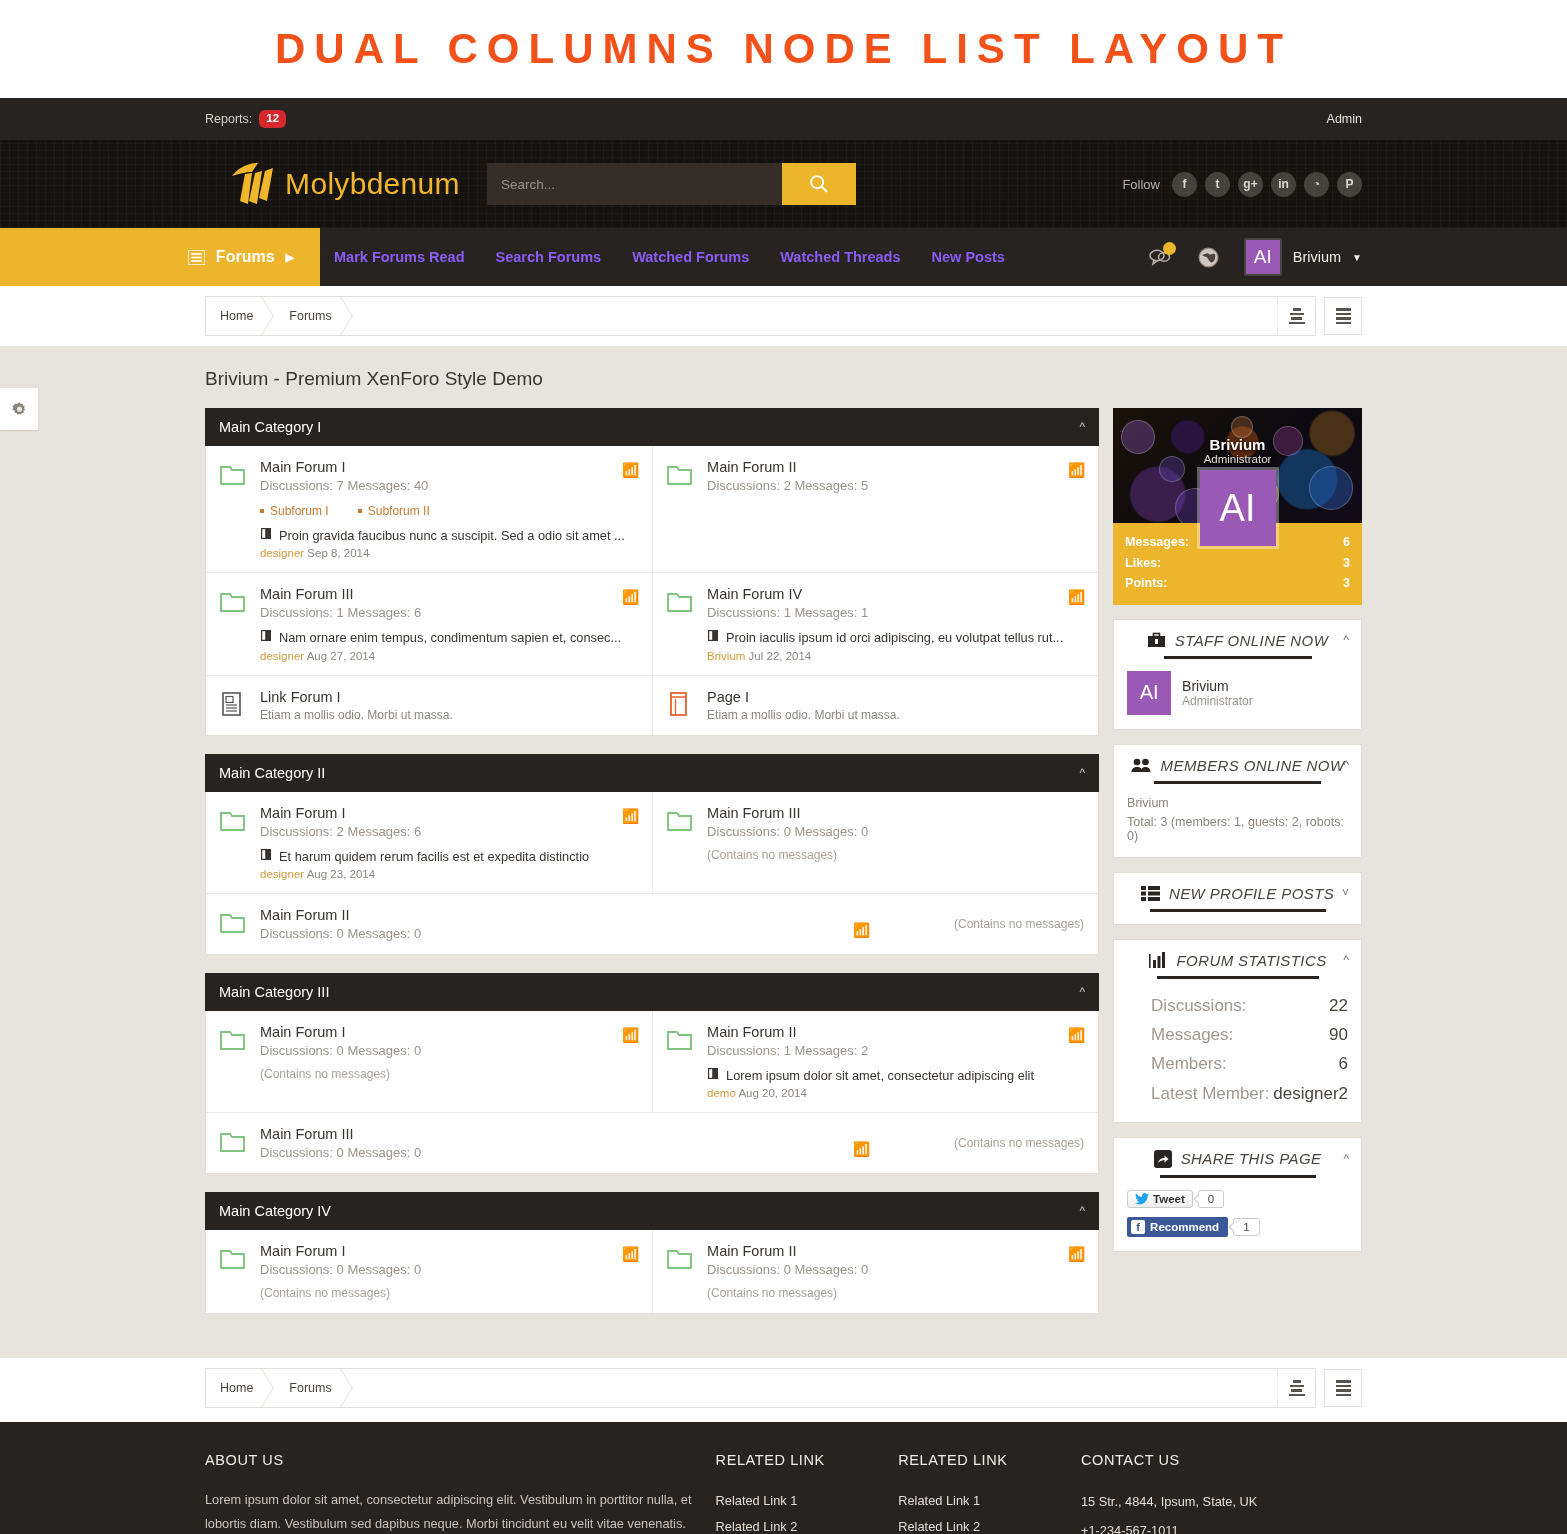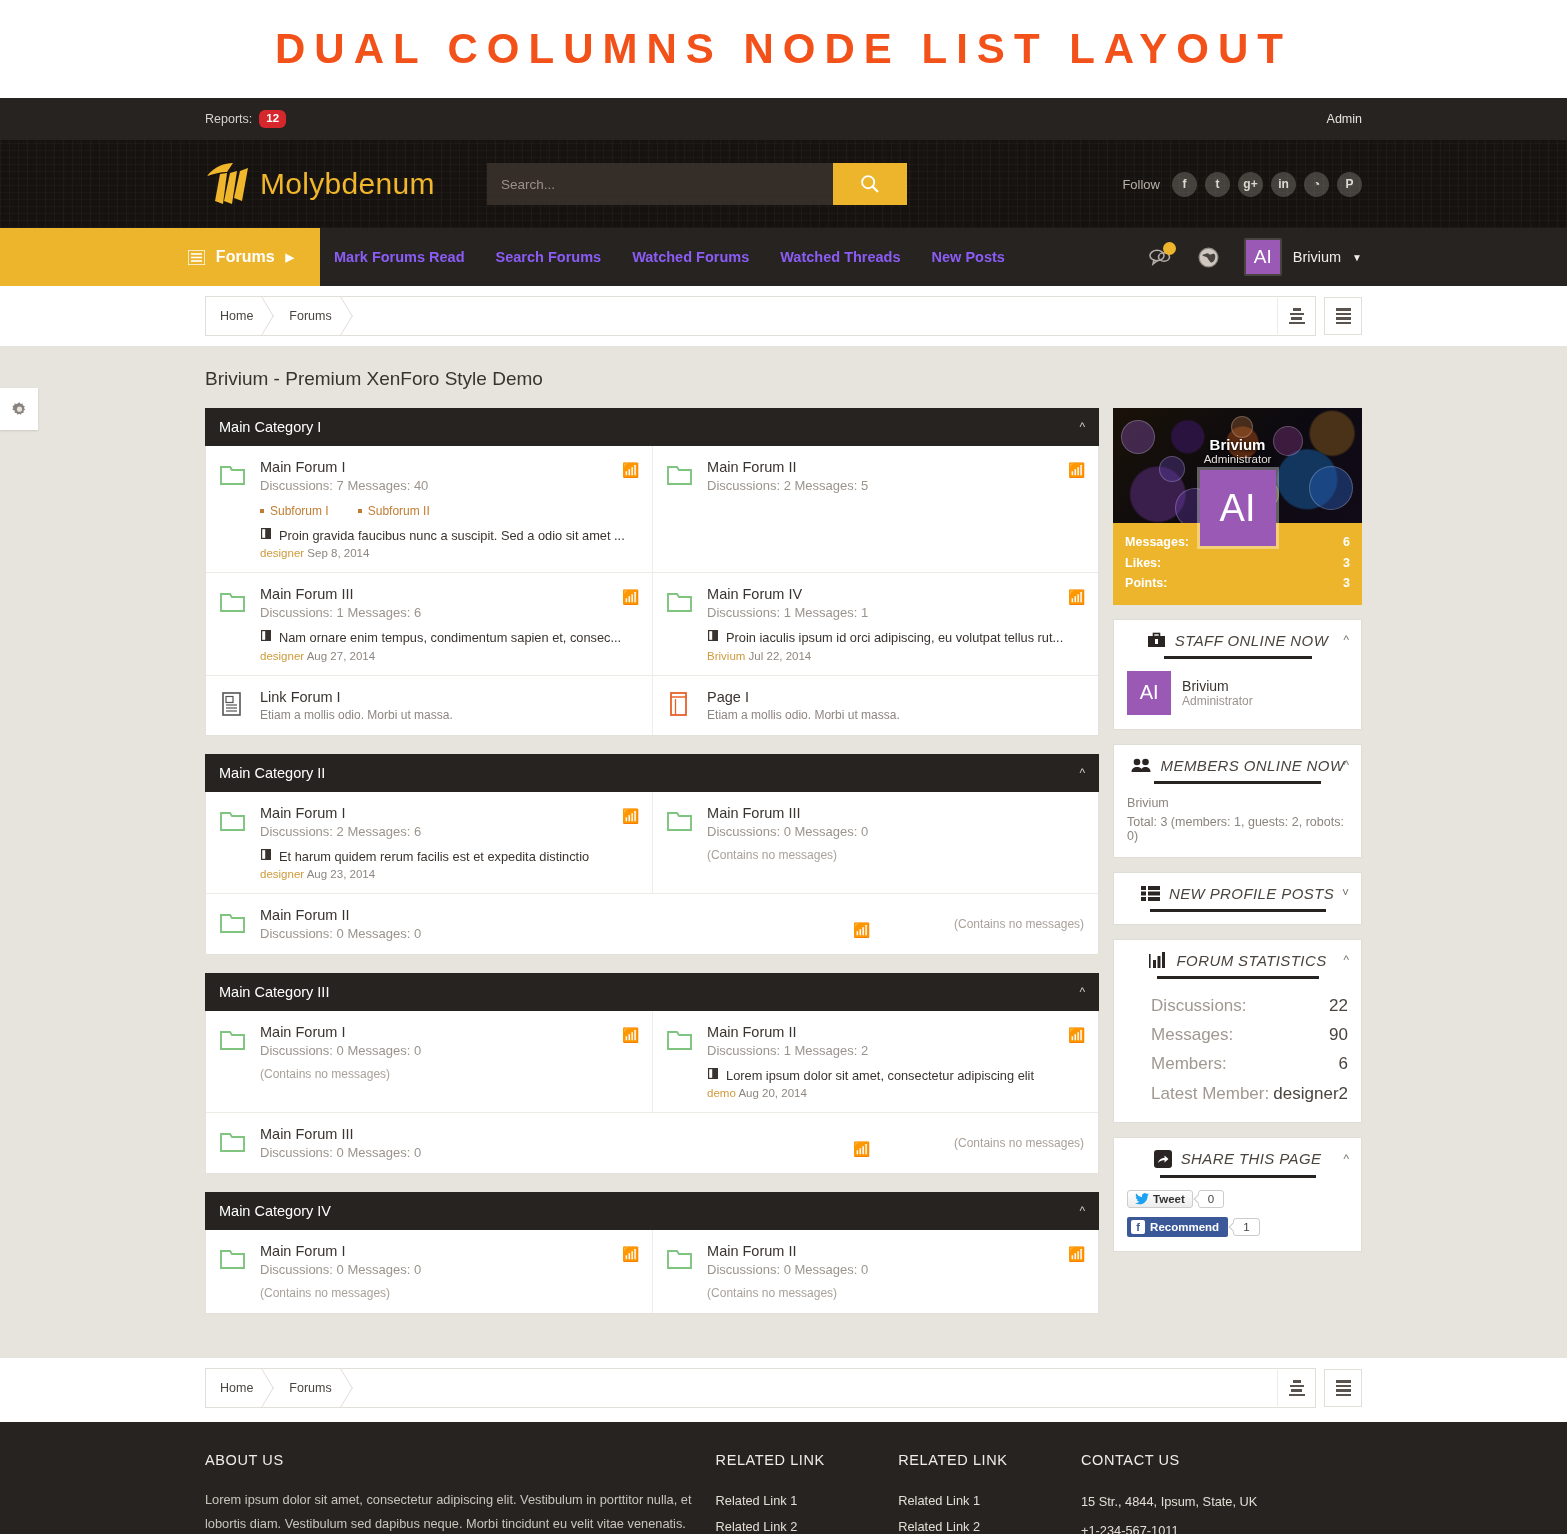--- a/index.html
+++ b/index.html
@@ -63,27 +63,27 @@
     content:""; position:absolute; inset:0;
     background:
       repeating-linear-gradient(90deg, rgba(255,255,255,.035) 0 1px, transparent 1px 9px),
       repeating-linear-gradient(0deg, rgba(255,255,255,.03) 0 1px, transparent 1px 7px);
   }
   .header-inner {
     position: relative; height: 100%;
     padding: 0 205px;
     display: flex; align-items: center;
   }
-  .logo { display: flex; align-items: center; gap: 9px; width: 280px; }
+  .logo { display: flex; align-items: center; gap: 9px; width: 280px; justify-content: center; }
   .logo-mark { width: 46px; height: 44px; }
   .logo-text { color: #f0b62c; font-size: 30px; font-weight: 500; letter-spacing: .3px; }
 
   .searchbox { display: flex; height: 42px; margin-left: 2px; }
   .search-input {
-    width: 346px; background: rgba(58,50,44,.86); border: none; outline: none;
+    width: 295px; background: rgba(58,50,44,.86); border: none; outline: none;
     color: #cfc7c0; font-size: 13.5px; padding: 0 14px;
     font-family: "Liberation Sans", sans-serif;
   }
   .search-input::placeholder { color: #9a918a; }
   .search-btn {
     width: 74px; background: #edb52c; border: none; cursor: pointer;
     display: flex; align-items: center; justify-content: center;
   }
   .follow-wrap { margin-left: auto; display: flex; align-items: center; gap: 8px; }
   .follow-label { color: #b8b0a9; font-size: 13px; margin-right: 4px; }

